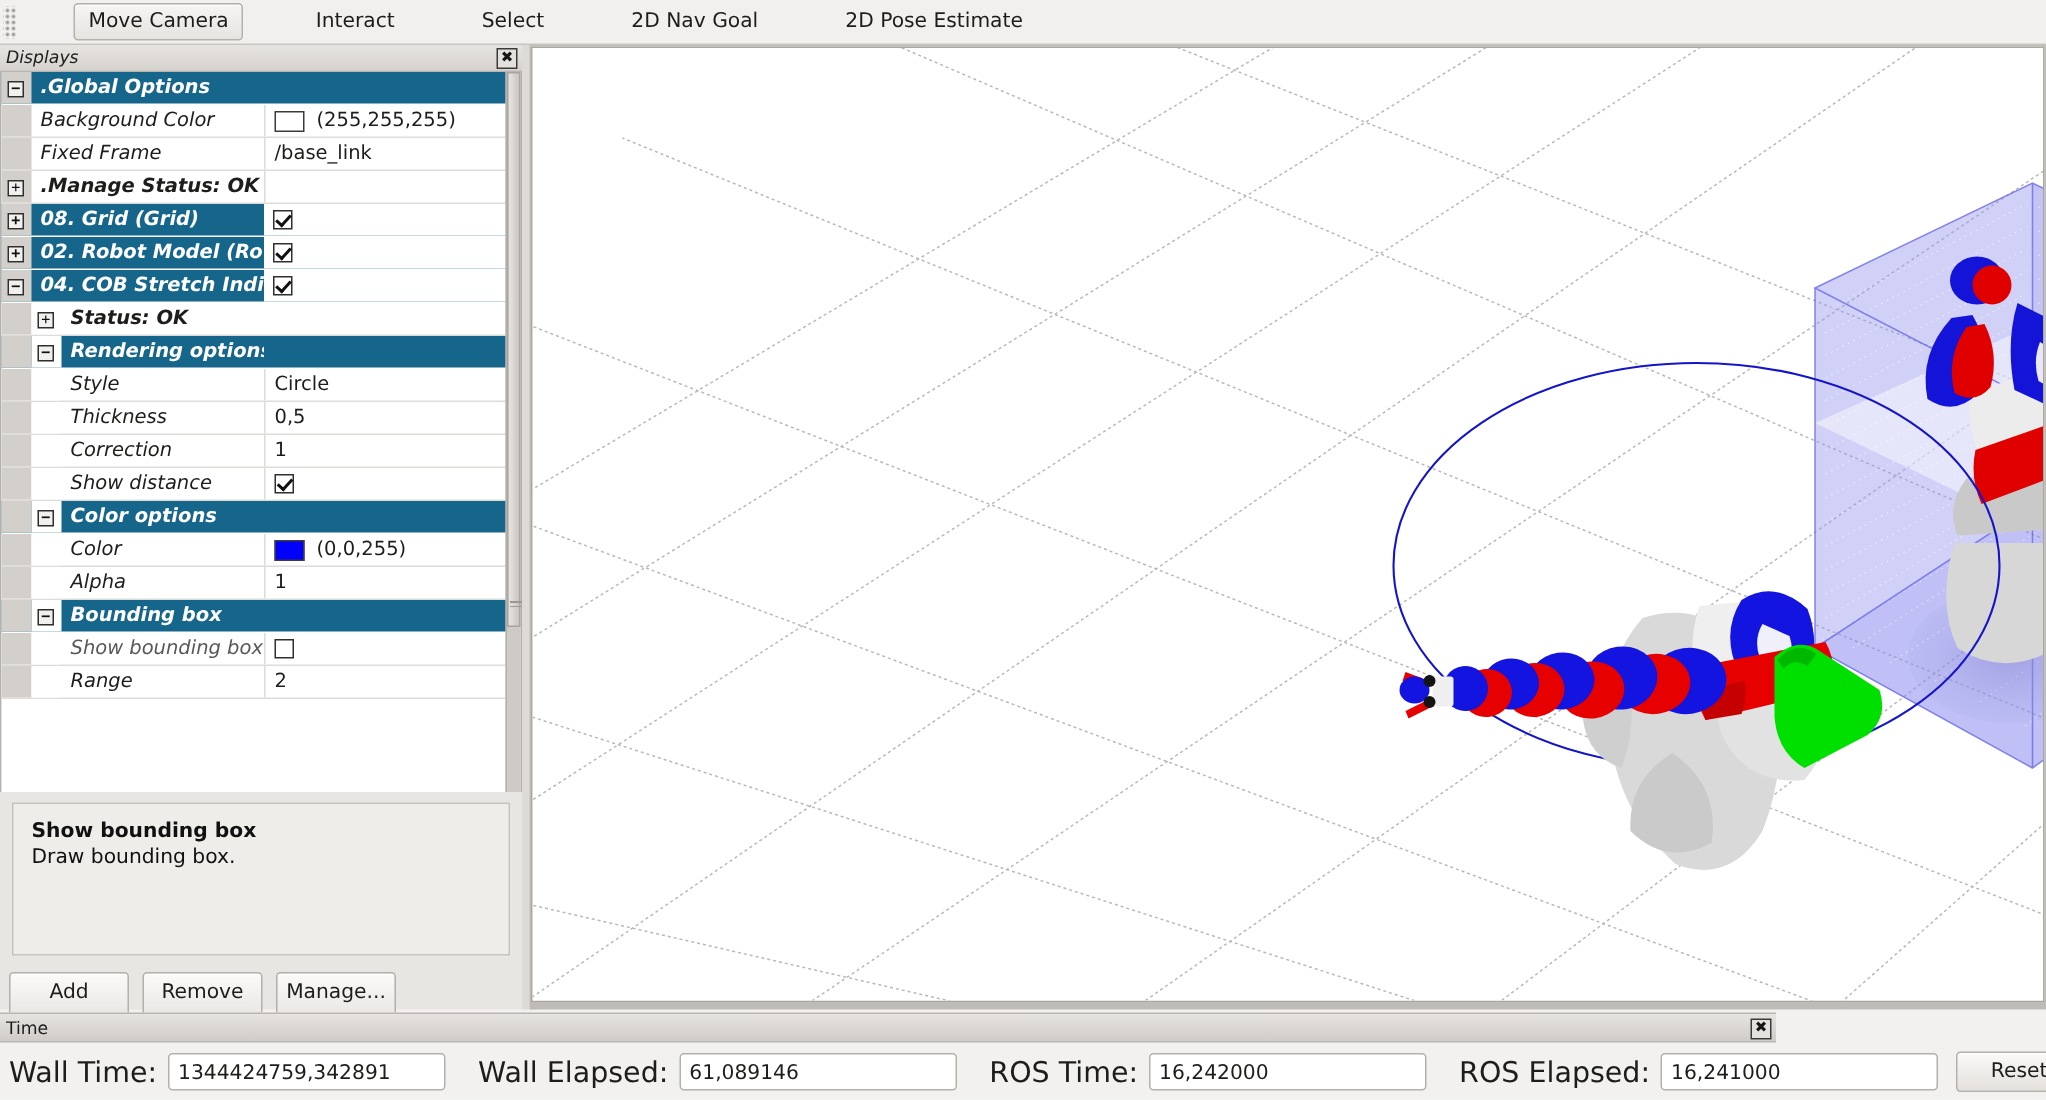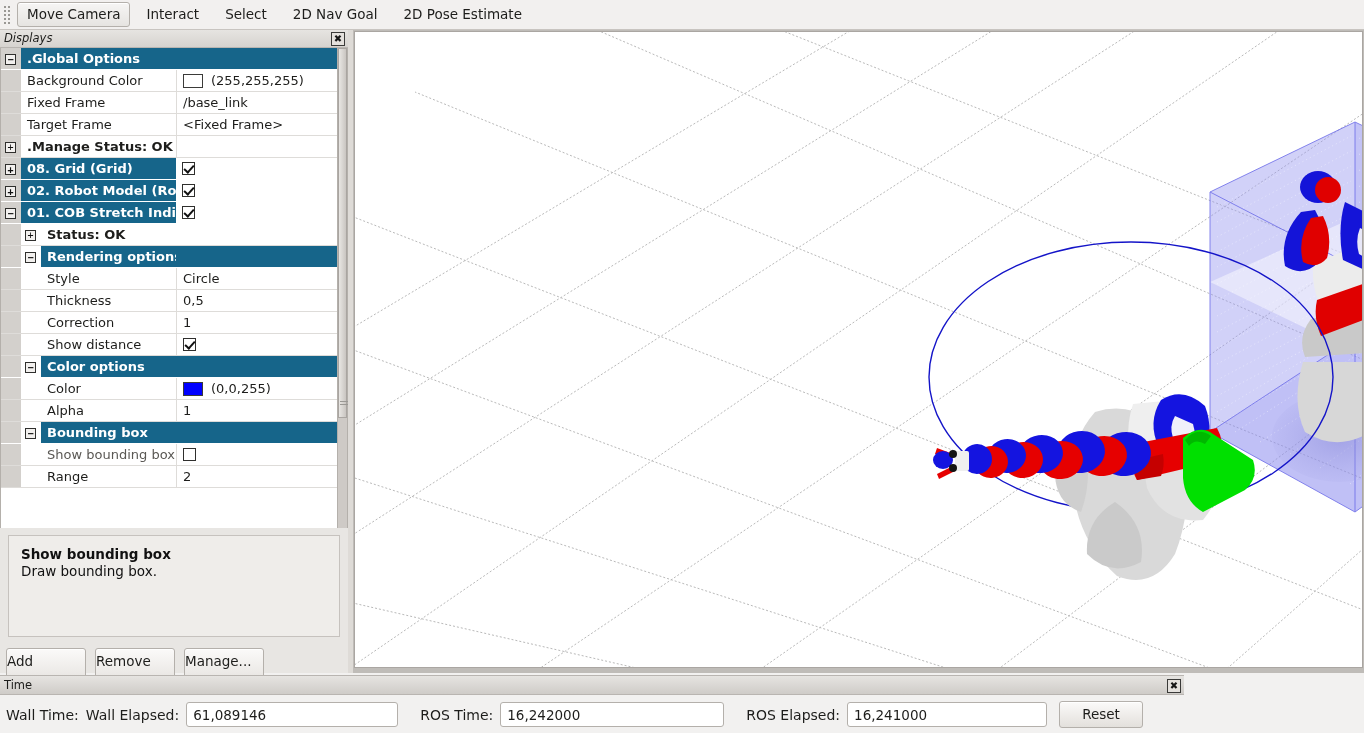--- a/index.html
+++ b/index.html
@@ -14,21 +14,21 @@
     width: 1364px; height: 733px;
     background: #f2f1f0;
   }
 
   
   .toolbar {
     position: absolute; left: 0; top: 0;
     width: 1364px; height: 29px;
     background: #f2f0ef;
     border-bottom: 1px solid #c8c4c0;
-    display: flex; align-items: center;
+    display: flex; align-items: center; gap: 32px;
   }
   .tb-grip {
     width: 9px; height: 22px;
     margin-left: 2px; margin-right: 3px;
     background-image:
       radial-gradient(circle at 2px 2px, #9a9894 1px, transparent 1.2px);
     background-size: 4px 4px;
     background-position: 1px 1px;
   }
   .tb-btn {
@@ -132,20 +132,21 @@
   }
   .trow.hdr .subgutter2 { background: #ffffff; }
   .tlabel {
     flex: 0 0 auto;
     width: 155px;
     padding-left: 6px;
     display: flex; align-items: center;
     overflow: hidden;
     white-space: nowrap;
     box-sizing: border-box;
+    font-style: italic;
   }
   .tlabel.sub { width: 135px; }
   .tvalue {
     flex: 1 1 auto;
     border-left: 1px solid #dedcd9;
     padding-left: 6px;
     display: flex; align-items: center;
     white-space: nowrap;
     overflow: hidden;
     box-sizing: border-box;
@@ -245,20 +246,21 @@
     margin-right: 9px;
     padding: 0 0;
     font-size: 13.5px;
     color: #1d1d1b;
     background: linear-gradient(180deg,#fbfaf9 0%,#e3e0dc 100%);
     border: 1px solid #b4b0ab;
     border-radius: 3px;
     box-shadow: inset 0 1px 0 #ffffff;
     cursor: pointer;
     line-height: 25px;
+    text-align: center;
     box-sizing: border-box;
   }
 
   
   .view-splitter {
     position: absolute; left: 348px; top: 30px;
     width: 10px; height: 643px;
     background: #dedbd7;
   }
   .render-outer {
@@ -304,21 +306,21 @@
   .time-title .ttxt {
     font-size: 11.5px; color: #1d1d1b; margin-left: 4px;
   }
   .time-row {
     display: flex; align-items: center;
     height: 39px;
     padding: 0 6px;
     gap: 0px;
   }
   .tlbl {
-    font-size: 14px; color: #1d1d1b;
+    font-size: 19px; color: #1d1d1b;
     margin-right: 7px;
     white-space: nowrap;
   }
   .tinput {
     height: 25px;
     background: #ffffff;
     border: 1px solid #b4b0ab;
     border-radius: 3px;
     font-size: 13.5px;
     color: #1d1d1b;
@@ -392,25 +394,20 @@
             <span>(255,255,255)</span>
           </div>
         </div>
 
         <div class="trow">
           <div class="gutter"></div>
           <div class="tlabel">Fixed Frame</div>
           <div class="tvalue">/base_link</div>
         </div>
 
-        <div class="trow">
-          <div class="gutter"></div>
-          <div class="tlabel">Target Frame</div>
-          <div class="tvalue">&lt;Fixed Frame&gt;</div>
-        </div>
 
         <div class="trow">
           <div class="gutter">
             <span class="expander">+</span>
           </div>
           <div class="tlabel statusrow">.Manage Status: OK</div>
           <div class="tvalue"></div>
         </div>
 
         <div class="trow hdr">
@@ -430,21 +427,21 @@
           <div class="tlabel">02. Robot Model (Ro</div>
           <div class="tvalue" style="background:#ffffff;">
             <span class="chk on"></span>
           </div>
         </div>
 
         <div class="trow hdr">
           <div class="gutter">
             <span class="expander">−</span>
           </div>
-          <div class="tlabel">01. COB Stretch Indi</div>
+          <div class="tlabel">04. COB Stretch Indi</div>
           <div class="tvalue" style="background:#ffffff;">
             <span class="chk on"></span>
           </div>
         </div>
 
         <div class="trow">
           <div class="gutter"></div>
           <div class="subgutter2">
             <span class="expander">+</span>
           </div>
@@ -741,20 +738,21 @@
     </div>
   </div>
 
   <div class="time-panel">
     <div class="time-title">
       <span class="ttxt">Time</span>
       <span class="time-close">✖</span>
     </div>
     <div class="time-row">
       <span class="tlbl">Wall Time:</span>
+      <input class="tinput w1" readonly="" value="1344424759,342891" style="">
       <span class="tlbl">Wall Elapsed:</span>
       <input class="tinput w2" readonly="" value="61,089146" style="">
       <span class="tlbl">ROS Time:</span>
       <input class="tinput w3" readonly="" value="16,242000" style="">
       <span class="tlbl">ROS Elapsed:</span>
       <input class="tinput w4" readonly="" value="16,241000" style="">
       <div class="reset-btn">Reset</div>
     </div>
   </div>
 

